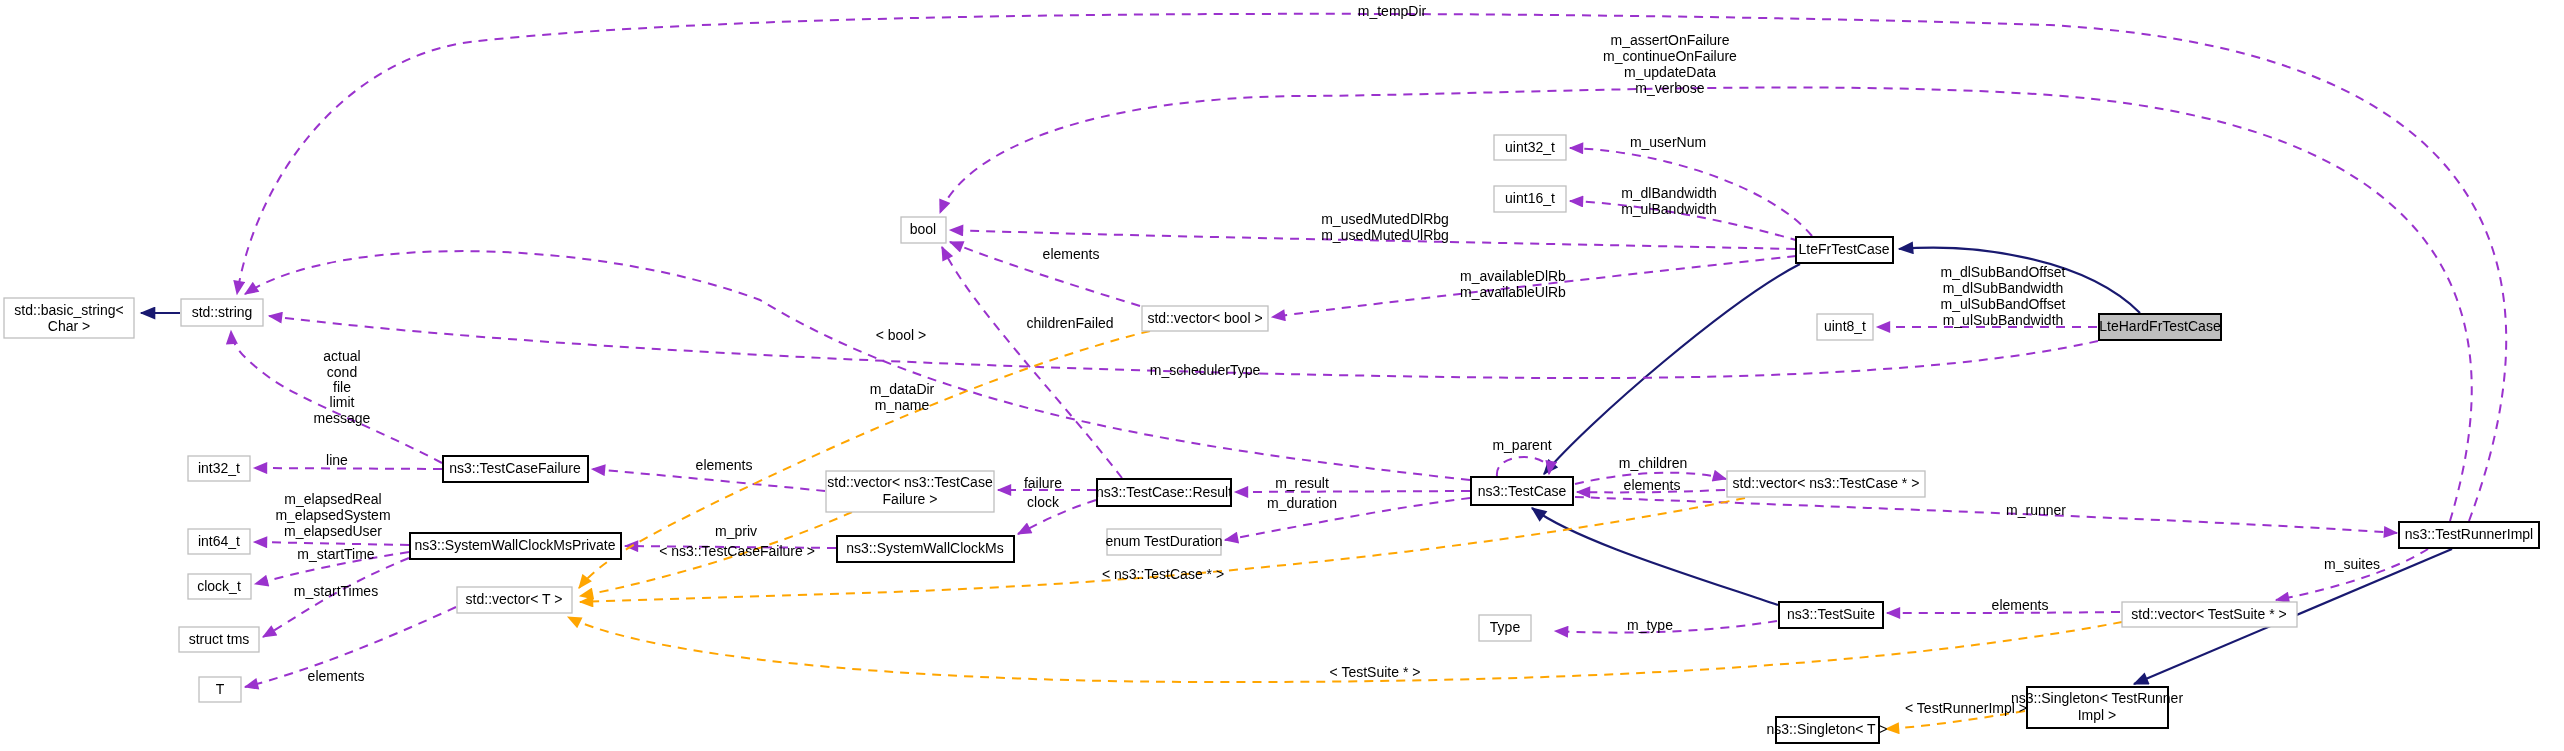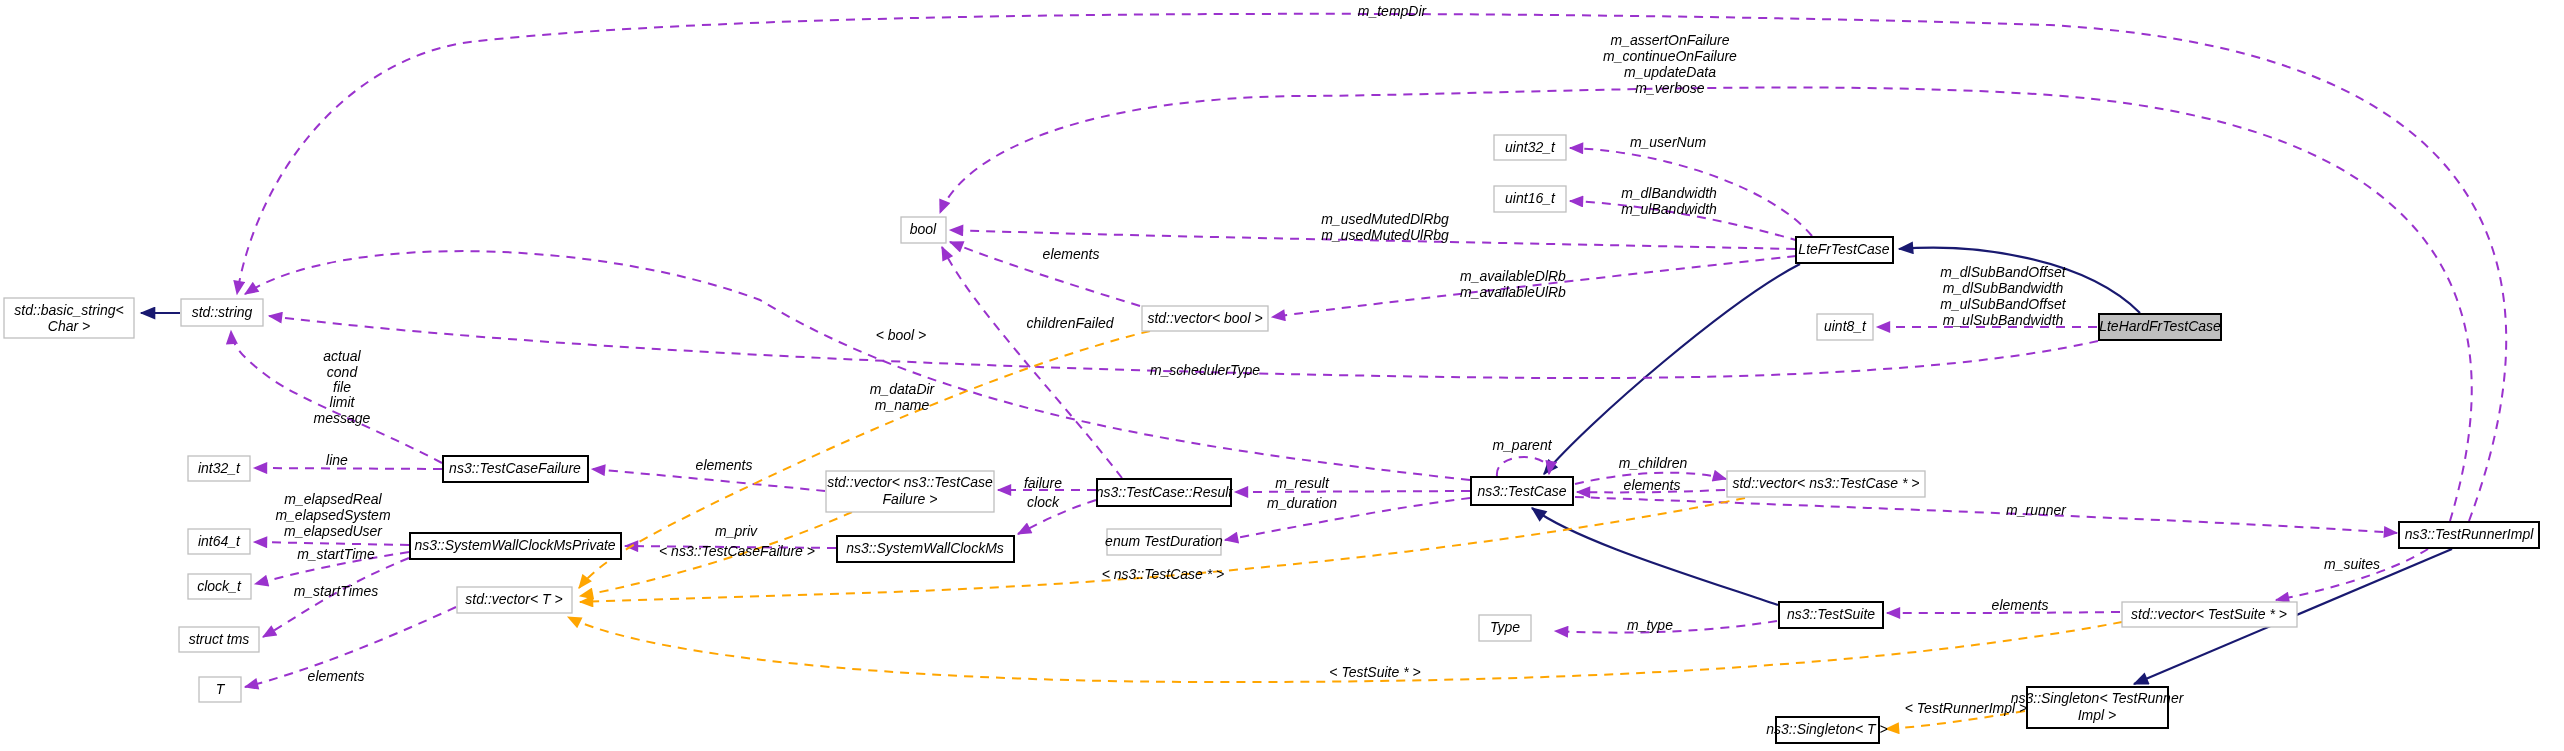--- a/index.html
+++ b/index.html
@@ -1,16 +1,16 @@
 <!DOCTYPE html>
 <html><head>
 <meta charset="utf-8">
 <style>
   html,body{margin:0;padding:0;background:#ffffff;}
-  .canvas{width:2564px;height:751px;position:relative;background:#fff;font-style:italic;}
+  .canvas{width:2564px;height:751px;position:relative;background:#fff;}
   svg{display:block;}
   .node rect{fill:#ffffff;stroke:#bfbfbf;stroke-width:1.3;}
   .node.doc rect{stroke:#000000;stroke-width:2;}
   .node.current rect{fill:#bfbfbf;stroke:#000000;stroke-width:2;}
   .node text{font-family:"Liberation Sans","DejaVu Sans",sans-serif;font-size:14px;fill:#000;text-anchor:middle;}
   .elbl{font-family:"Liberation Sans","DejaVu Sans",sans-serif;font-size:14px;fill:#000;text-anchor:middle;}
   .inherit{fill:none;stroke:#191970;stroke-width:2.2;}
   .member{fill:none;stroke:#9a32cd;stroke-width:2;stroke-dasharray:9,7;}
   .tmpl{fill:none;stroke:#ffa500;stroke-width:2;stroke-dasharray:9,7;}
 </style>

